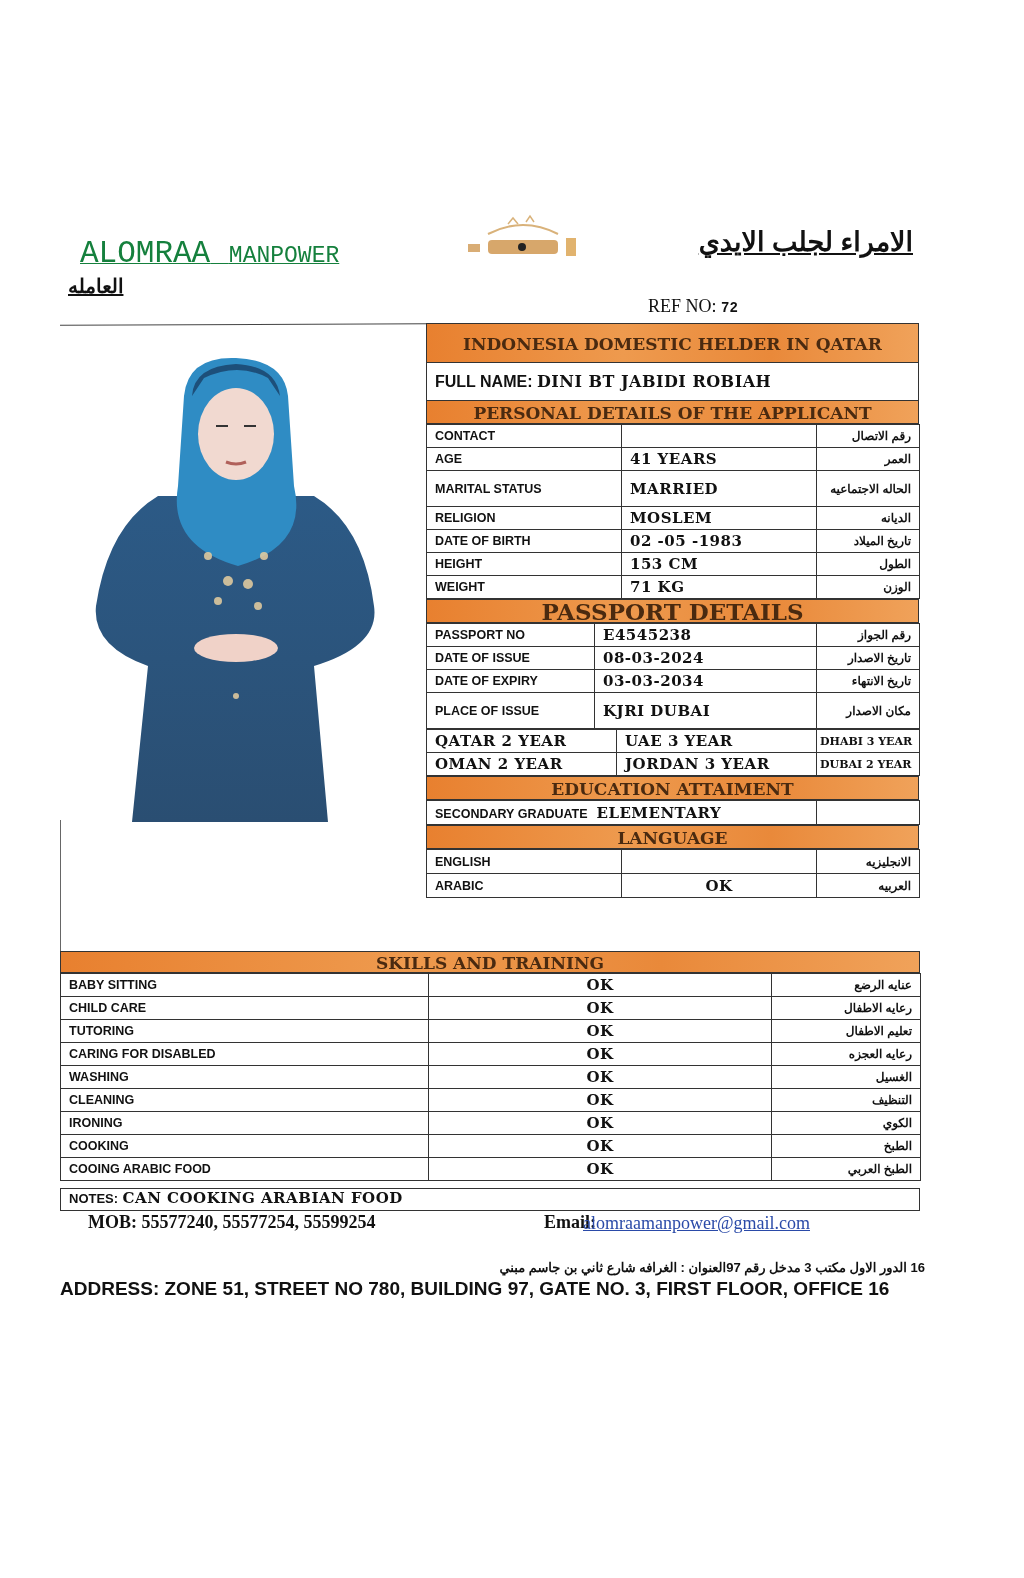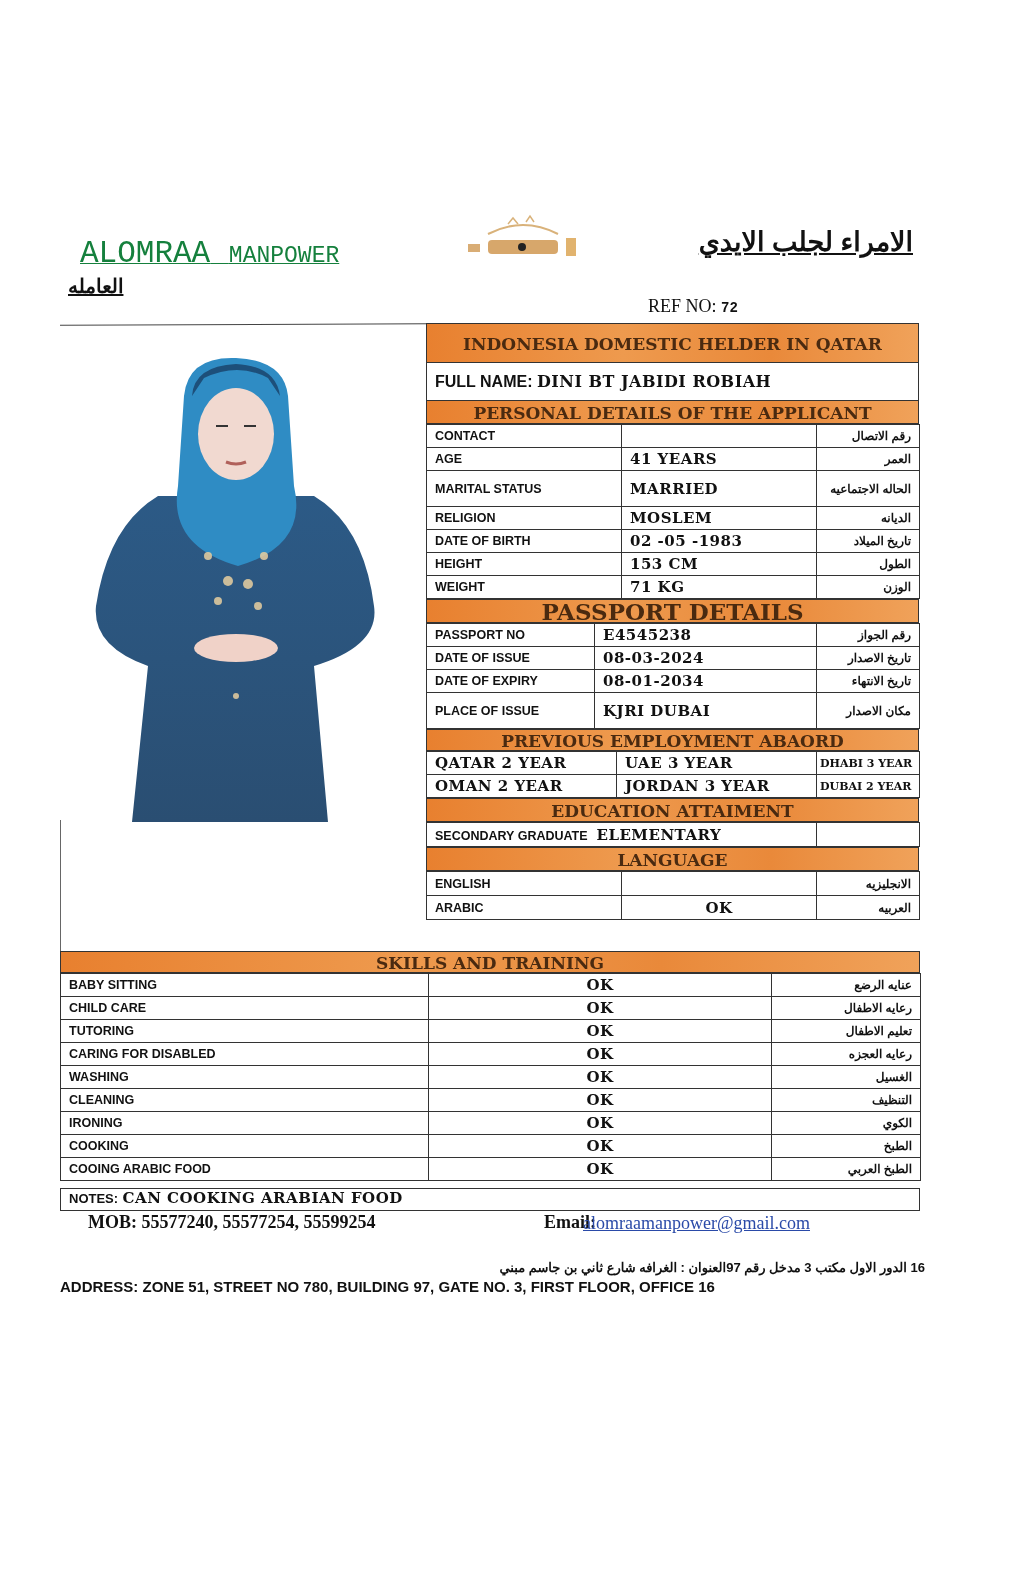--- a/index.html
+++ b/index.html
@@ -32,21 +32,21 @@
 
   #rtbl { left:426px; top:323px; width:493px; }
   #skills { left:60px; top:951px; width:860px; }
   #notes { left:60px; top:1188px; width:860px; height:23px; border:1px solid #333; box-sizing:border-box; }
   #leftline { left:60px; top:820px; width:1px; height:131px; background:#666; }
 
   #mob { left:88px; top:1212px; font-family:"Liberation Serif", serif; font-weight:bold; font-size:18px; }
   #email-label { left:544px; top:1212px; font-family:"Liberation Serif", serif; font-weight:bold; font-size:18px; }
   #email { left:583px; top:1213px; font-family:"Liberation Serif", serif; font-size:18px; color:#2a4aa8; text-decoration:underline; }
   #addr-ar { left:470px; top:1260px; width:455px; text-align:right; direction:rtl; font-size:13px; font-weight:bold; }
-  #addr { left:60px; top:1278px; font-size:15px; font-weight:bold; }
+  #addr { left:60px; top:1278px; font-size:19px; font-weight:bold; }
 </style>
 </head>
 <body>
 
 <div id="brand" class="abs"><span>ALOMRAA</span> <span class="small">MANPOWER</span></div>
 <svg id="logo" class="abs" viewBox="0 0 150 52">
   <path d="M40 20 Q75 2 110 20" stroke="#d9b27a" stroke-width="2" fill="none"></path>
   <path d="M60 10 L65 4 L70 10 M78 8 L82 2 L86 8" stroke="#d9b27a" stroke-width="1.5" fill="none"></path>
   <rect x="20" y="30" width="12" height="8" fill="#c98a3a" opacity="0.7"></rect>
   <rect x="40" y="26" width="70" height="14" rx="4" fill="#c98a3a" opacity="0.75"></rect>
@@ -148,31 +148,30 @@
           <td class="val">E4545238</td>
           <td class="ar">رقم الجواز</td>
         </tr>
         <tr style="height: 23px;">
           <td class="lbl">DATE OF ISSUE</td>
           <td class="val">08-03-2024</td>
           <td class="ar">تاريخ الاصدار</td>
         </tr>
         <tr style="height: 23px;">
           <td class="lbl">DATE OF EXPIRY</td>
-          <td class="val">08-01-2034</td>
+          <td class="val">03-03-2034</td>
           <td class="ar">تاريخ الانتهاء</td>
         </tr>
         <tr style="height: 36px;">
           <td class="lbl">PLACE OF ISSUE</td>
           <td class="val">KJRI DUBAI</td>
           <td class="ar">مكان الاصدار</td>
         </tr>
       </tbody>
   </table>
-  <div class="band" style="height:22px;line-height:22px;font-size:17px;">PREVIOUS EMPLOYMENT ABAORD</div>
   <table class="grid" style="width:493px">
     <colgroup>
         <col style="width:190px">
         <col style="width:200px">
         <col style="width:103px">
       </colgroup>
     <tbody id="employment-body">
         <tr style="height: 22px;">
           <td class="val">QATAR 2 YEAR</td>
           <td class="val">UAE    3 YEAR</td>

